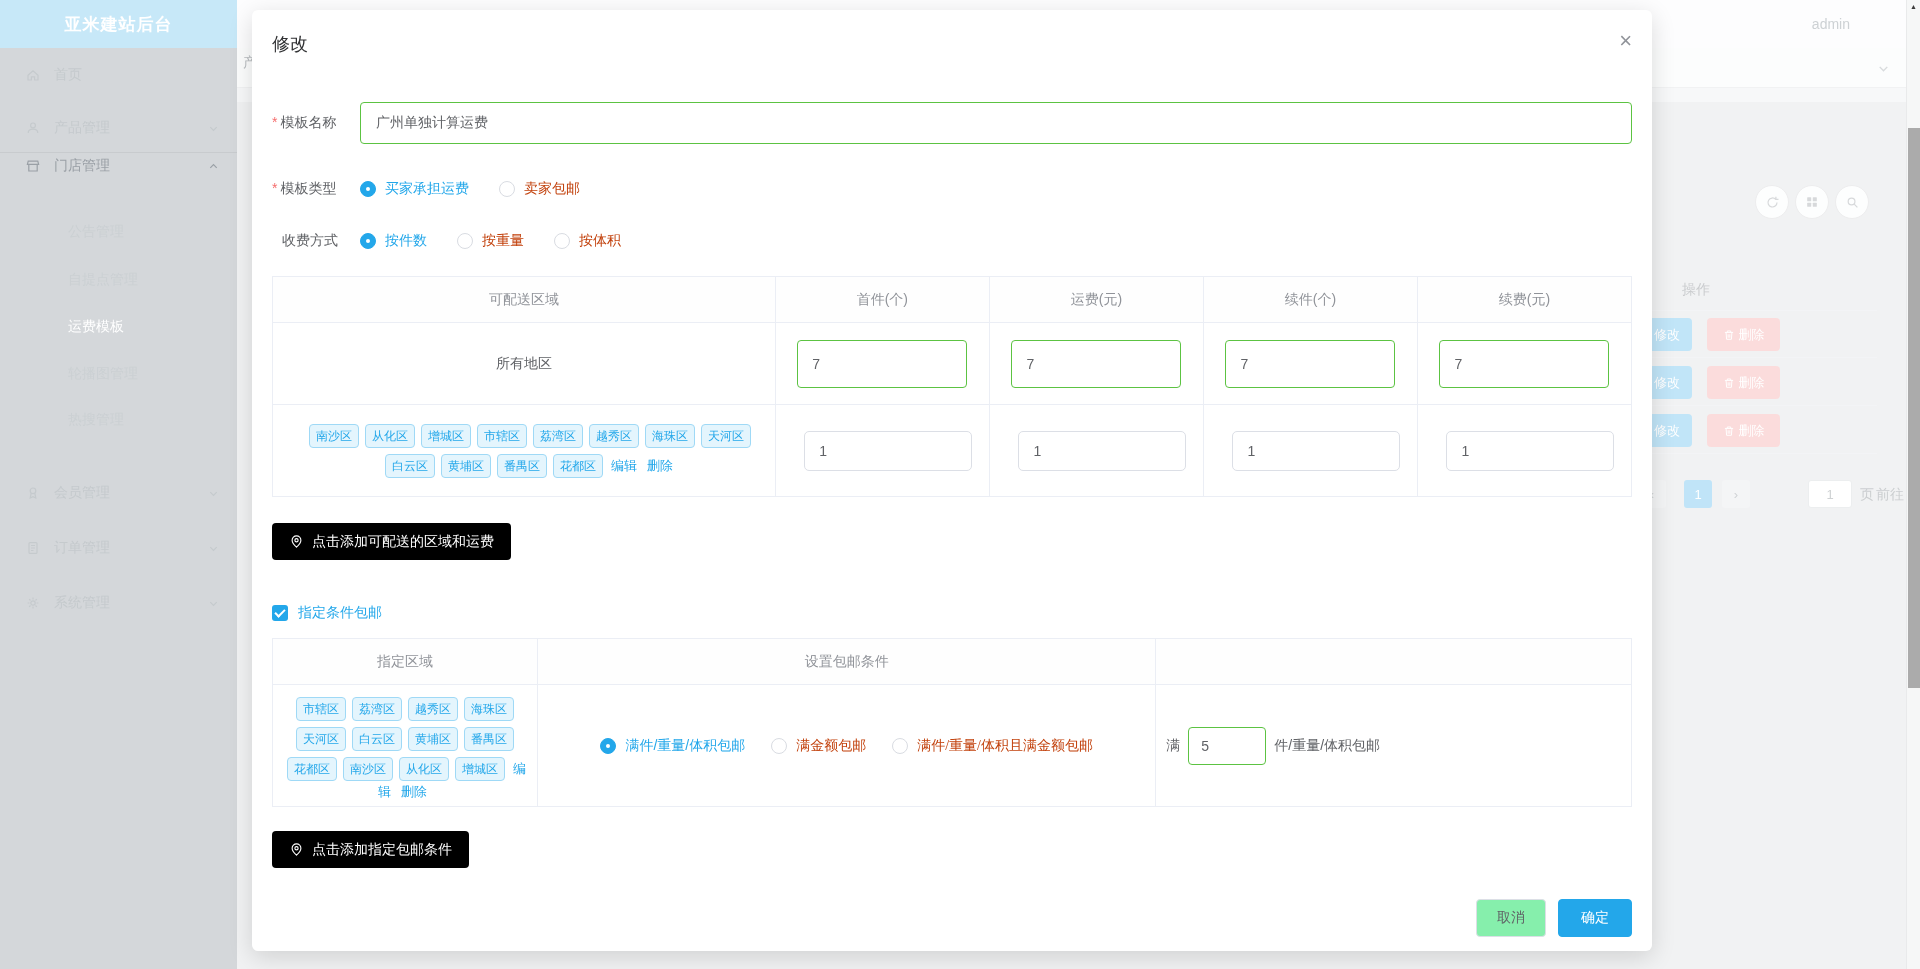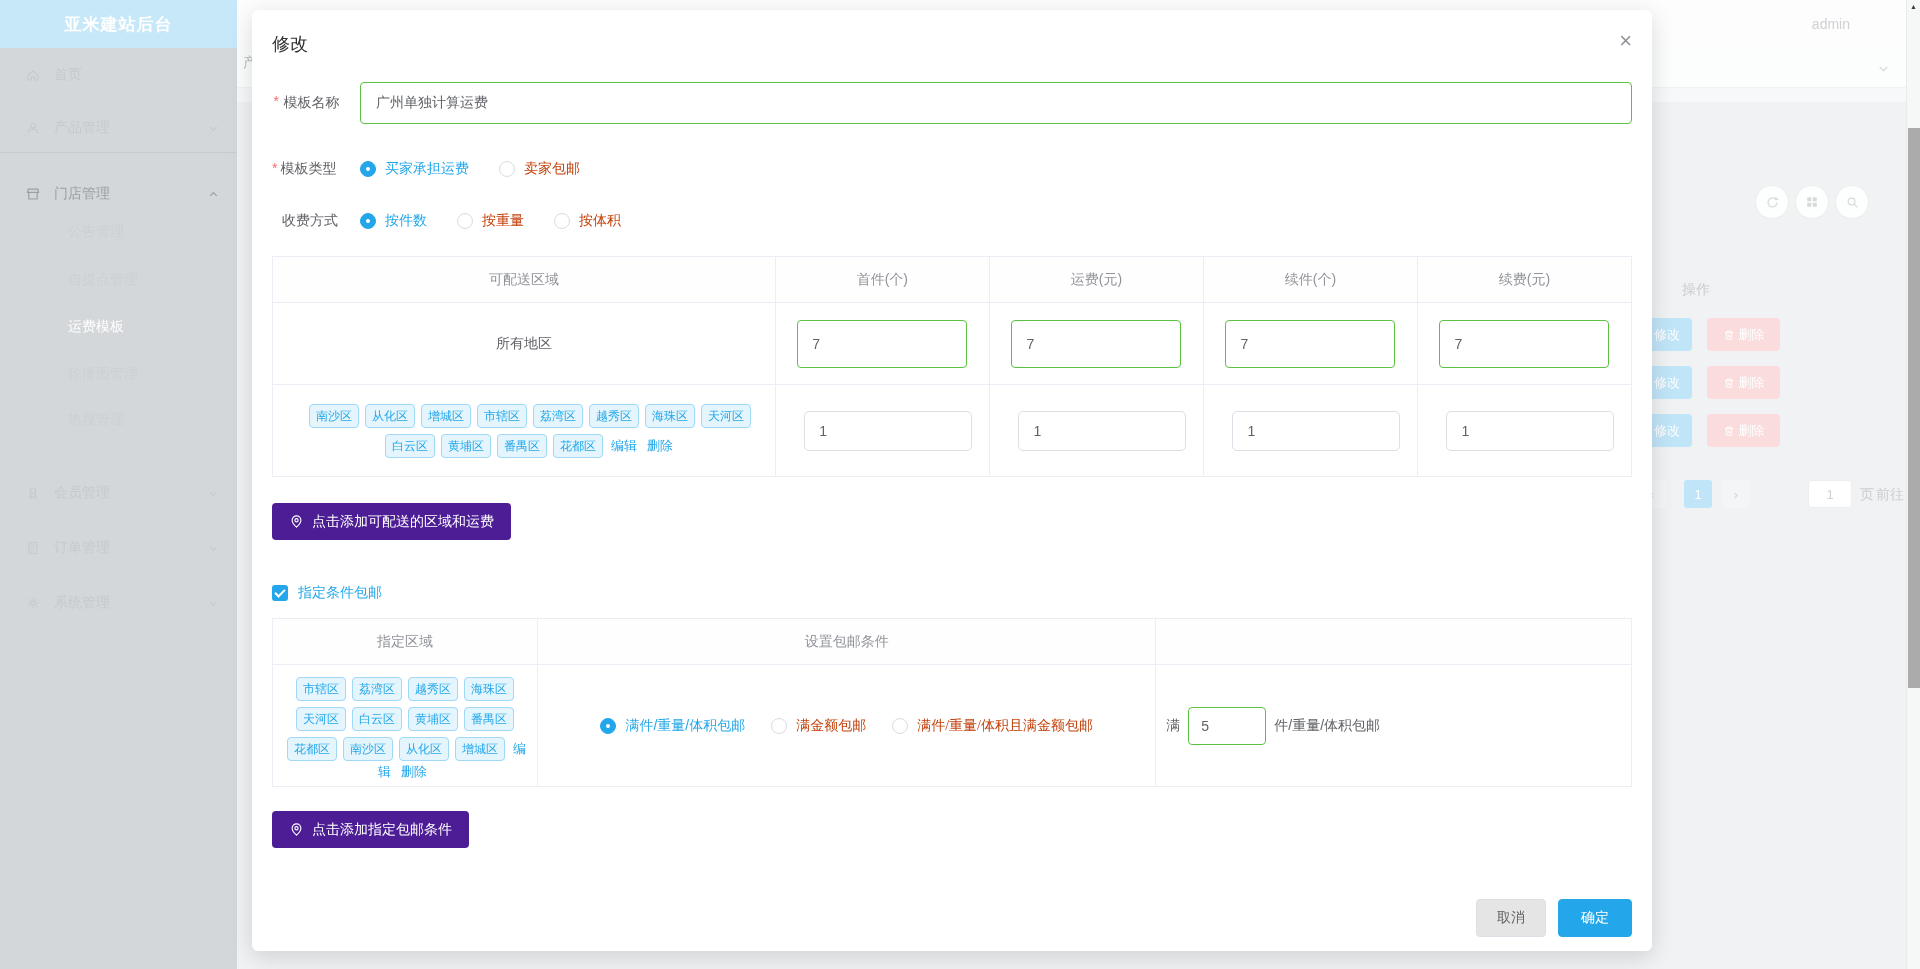--- a/index.html
+++ b/index.html
@@ -67,21 +67,21 @@
     border-radius:6px; box-shadow:0 6px 24px rgba(0,0,0,.14); z-index:10; }
   .modal-header { padding:22px 20px 0; display:flex; justify-content:space-between; align-items:flex-start; }
   .modal-title { font-size:18px; color:#303133; }
   .close-x { color:#909399; font-size:22px; line-height:18px; cursor:pointer; }
   .modal-body { padding:0 20px; }
 
   .form-row { display:flex; align-items:center; }
   .flabel { flex:none; width:88px; font-size:14px; color:#606266; }
   .req-mark { color:#f56c6c; margin-right:3px; }
   .flabel.no-req { padding-left:10px; }
-  .row-name { margin-top:26px;font-family:Liberation Mono, monospace; }
+  .row-name { margin-top:46px; }
   .row-type { margin-top:36px; }
   .row-charge { margin-top:34px; }
   .name-input { flex:1; height:42px; border:1px solid #5cc342; border-radius:4px;
     padding:0 15px; font-size:14px; color:#606266; font-family:inherit; outline:none; }
 
   .radio-group { display:flex; align-items:center; }
   .radio { display:inline-flex; align-items:center; margin-right:30px; cursor:pointer; }
   .rdot { width:16px; height:16px; border-radius:50%; border:1px solid #d9dce2; background:#fff;
     position:relative; flex:none; }
   .radio.checked .rdot { background:#23a7ea; border-color:#23a7ea; }
@@ -101,21 +101,21 @@
   .inp-gray { width:168px; height:40px; border:1px solid #dcdfe6; border-radius:5px;
     padding:0 14px; font-size:14px; color:#606266; font-family:inherit; outline:none; }
   .inp-small { width:78px; height:38px; border:1px solid #5cc342; border-radius:4px;
     padding:0 12px; font-size:14px; color:#606266; font-family:inherit; outline:none; }
   .tags-wrap { padding:6px 8px; line-height:1; }
   .tag { display:inline-block; font-size:12px; color:#23a7ea; background:#e4f5fd;
     border:1px solid #9fd9f6; border-radius:4px; padding:5px 6px; margin:3px; }
   .cell-link { color:#23a7ea; font-size:13px; margin:0 5px; cursor:pointer; }
 
   .btn-add { margin-top:26px; display:inline-flex; align-items:center; gap:8px; height:37px;
-    padding:0 17px; background:#4c1d95; color:#fff; border:none; border-radius:4px;
+    padding:0 17px; background:#000000; color:#fff; border:none; border-radius:4px;
     font-size:14px; font-family:inherit; cursor:pointer; }
   .btn-add svg { flex:none; }
 
   .checkbox-row { margin-top:44px; display:flex; align-items:center; cursor:pointer; }
   .cbox { width:16px; height:16px; border-radius:3px; background:#23a7ea; position:relative; flex:none; }
   .cbox::after { content:""; position:absolute; left:5px; top:2px; width:4px; height:8px;
     border:solid #fff; border-width:0 2px 2px 0; transform:rotate(45deg); }
   .cb-label { margin-left:10px; color:#23a7ea; }
 
   .t2 { margin-top:16px; }
@@ -124,21 +124,21 @@
   .t2 .cond-cell { }
   .cond-radios { display:flex; align-items:center; justify-content:center; }
   .cond-radios .radio { margin-right:26px; }
   .cond-radios .radio:last-child { margin-right:0;font-family:Liberation Serif, serif; }
   .threshold-cell { text-align:left; padding-left:10px; }
   .threshold { display:flex; align-items:center; gap:8px; }
 
   .modal-footer { position:absolute; right:20px; bottom:14px; display:flex; gap:12px; }
   .btn { height:38px; border-radius:4px; font-size:14px; font-family:inherit;
     display:inline-flex; align-items:center; cursor:pointer; }
-  .btn-cancel { background:#e5e5e5; border:1px solid #dcdfe6; color:#606266; padding:0 20px; }
+  .btn-cancel { background:#86efac; border:1px solid #dcdfe6; color:#606266; padding:0 20px; }
   .btn-confirm { background:#23a7ea; border:1px solid #23a7ea; color:#fff; padding:0 22px; }
 
   svg { display:block; }
 </style>
 </head>
 <body>
 
 <div>
 
   <aside class="sidebar">
@@ -163,21 +163,21 @@
       <span>产品管理</span>
       <span class="chev">
         <svg width="11" height="11" viewBox="0 0 12 12" fill="none" stroke="currentColor" stroke-width="1.3">
             <path d="M2.5 4.5 6 8l3.5-3.5"></path>
           </svg>
       </span>
     </div>
 
     <div class="sb-divider"></div>
 
-    <div class="sb-item dark" style="top:177px">
+    <div class="sb-item dark" style="top:149px">
       <span class="sb-ico">
         <svg width="16" height="16" viewBox="0 0 16 16" fill="none" stroke="currentColor" stroke-width="1.2">
             <path d="M2.8 6.3h10.4M3.8 6.3V13h8.4V6.3M3.2 3.2h9.6l.8 3.1H2.4z"></path>
           </svg>
       </span>
       <span>门店管理</span>
       <span class="chev">
         <svg width="11" height="11" viewBox="0 0 12 12" fill="none" stroke="currentColor" stroke-width="1.3">
             <path d="M2.5 7.5 6 4l3.5 3.5"></path>
           </svg>

